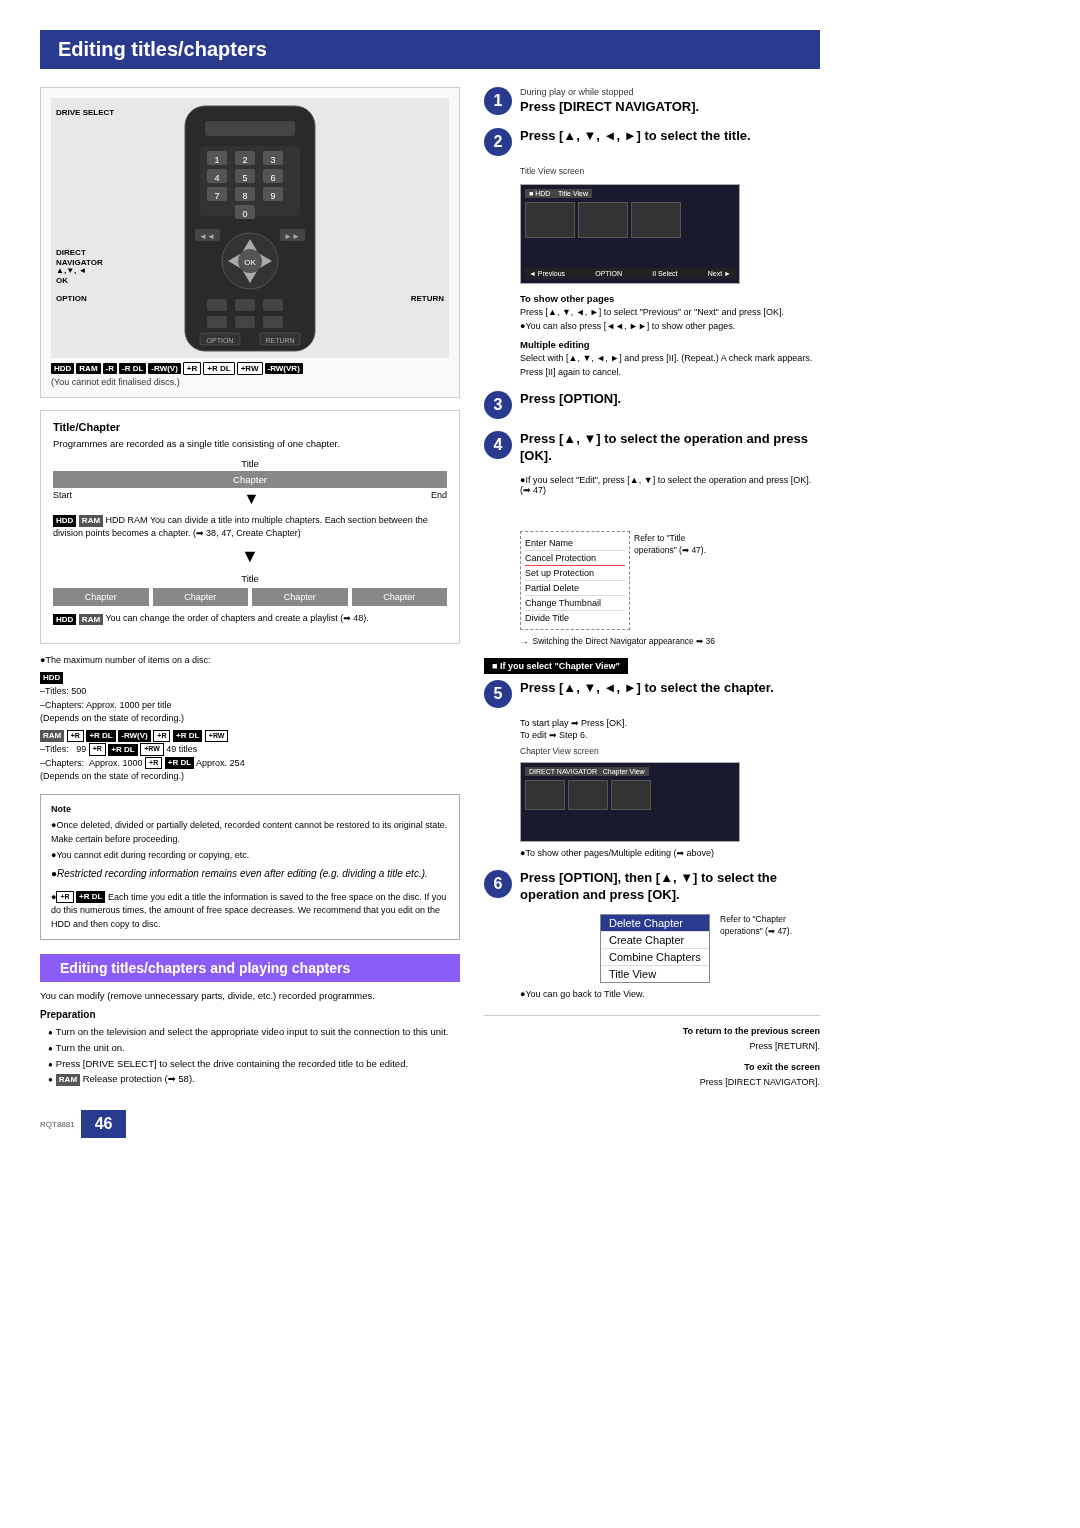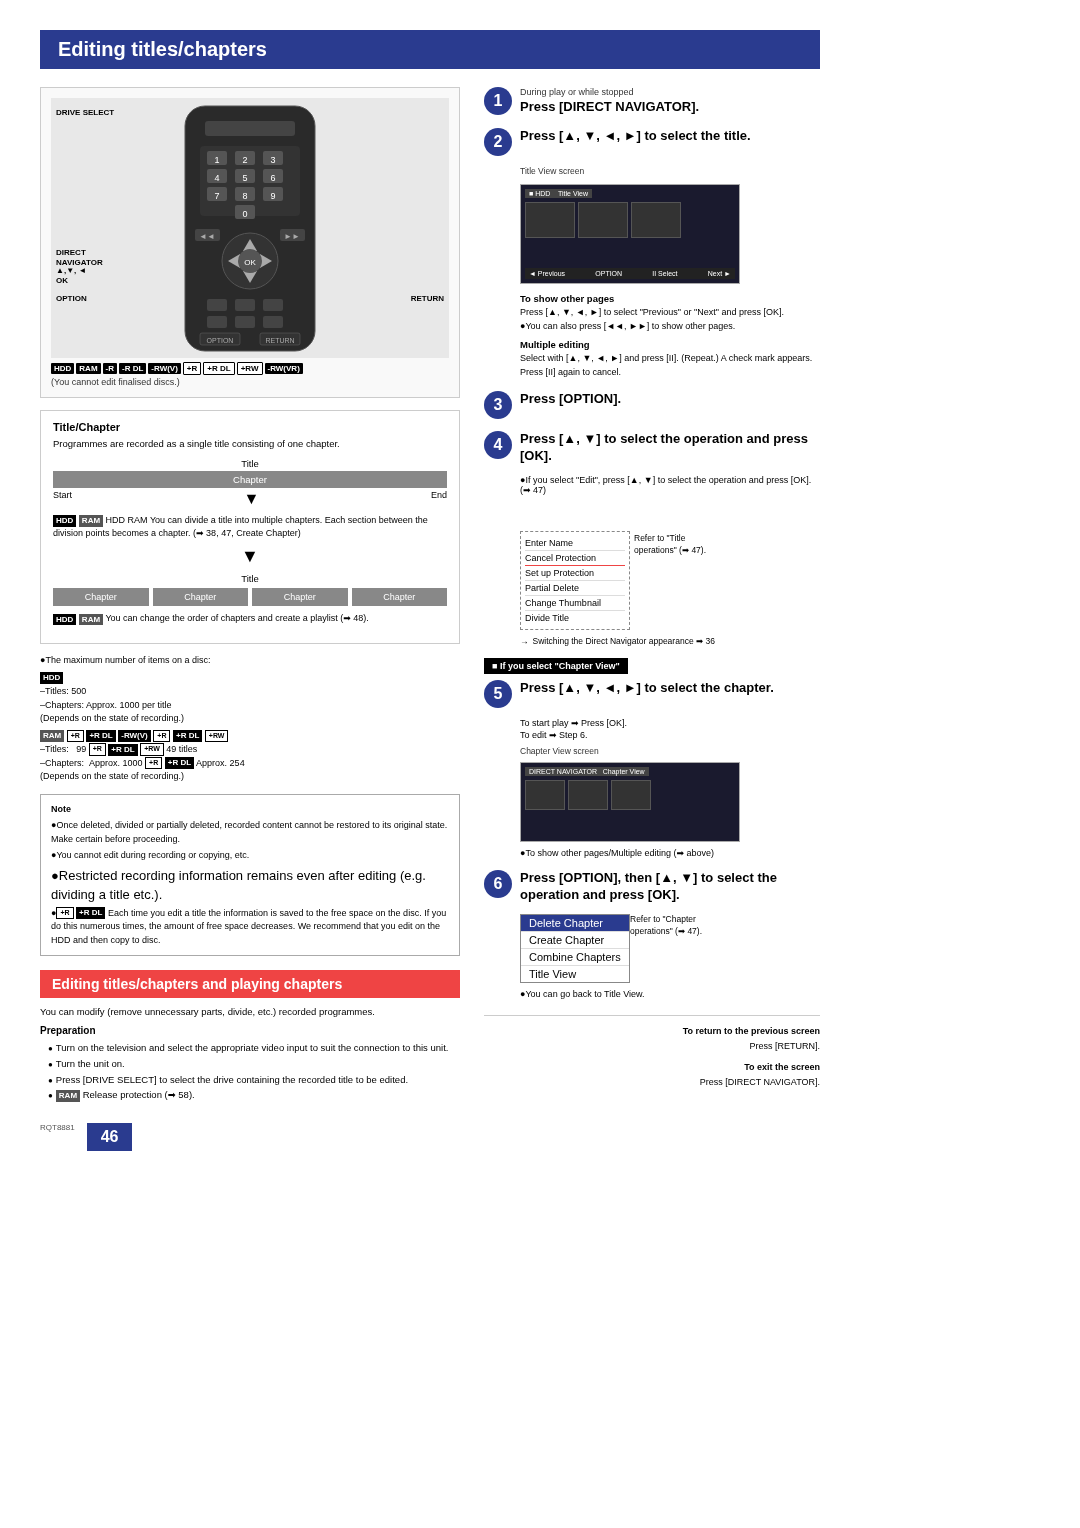--- a/index.html
+++ b/index.html
@@ -191,25 +191,25 @@
       line-height: 1.5;
     }
 
     .note-title {
       font-weight: bold;
       margin-bottom: 3px;
     }
 
     
     .section-heading {
-      background: #ef4444;
+      background: #8b5cf6;
       color: #fff;
       font-size: 14px;
       font-weight: bold;
-      padding: 6px 12px;
+      padding: 6px 20px;
       margin: 14px 0 8px 0;
     }
 
     
     .prep-title {
       font-weight: bold;
       font-size: 10px;
       margin-bottom: 4px;
     }
 
@@ -497,21 +497,21 @@
         </div>
         <div>–Titles: &nbsp; 99 <span class="inline-badge plus-r">+R</span> <span class="inline-badge">+R DL</span> <span class="inline-badge plus-r">+RW</span> 49 titles</div>
         <div>–Chapters: &nbsp;Approx. 1000 <span class="inline-badge plus-r">+R</span> <span class="inline-badge">+R DL</span> Approx. 254</div>
         <div>(Depends on the state of recording.)</div>
       </div>
 
       <div class="note-box">
         <div class="note-title">Note</div>
         <div style="font-size:9px; line-height:1.5; margin-bottom:3px;">●Once deleted, divided or partially deleted, recorded content cannot be restored to its original state. Make certain before proceeding.</div>
         <div style="font-size:9px; line-height:1.5; margin-bottom:3px;">●You cannot edit during recording or copying, etc.</div>
-        <div style="font-size:13px; line-height:1.5; margin-bottom:2px;">●Restricted recording information remains even after editing (e.g. dividing a title etc.).</div>
+        <div style="font-size:10px; line-height:1.5; margin-bottom:10px;font-style:italic;">●Restricted recording information remains even after editing (e.g. dividing a title etc.).</div>
         <div style="font-size:9px; line-height:1.5;">●<span class="inline-badge plus-r">+R</span> <span class="inline-badge">+R DL</span> Each time you edit a title the information is saved to the free space on the disc. If you do this numerous times, the amount of free space decreases. We recommend that you edit on the HDD and then copy to disc.</div>
       </div>
 
       <div class="section-heading">Editing titles/chapters and playing chapters</div>
 
       <div style="font-size:9.5px; margin-bottom:8px;">You can modify (remove unnecessary parts, divide, etc.) recorded programmes.</div>
 
       <div class="prep-title">Preparation</div>
       <ul class="prep-list">
         <li>Turn on the television and select the appropriate video input to suit the connection to this unit.</li>
@@ -643,21 +643,21 @@
 
       <div class="step-section">
         <div class="step-row">
           <div class="step-num-box">6</div>
           <div class="step-body">
             <div class="step-heading">Press [OPTION], then [▲, ▼] to select the operation and press [OK].</div>
           </div>
         </div>
         <div style="margin-left:36px;">
 
-          <div style="display:flex; align-items:flex-start;">
+          <div style="display:flex; gap:10px; align-items:flex-start;justify-content:flex-end;">
             <div style="border:1px solid #888; width:110px;">
               <div class="menu-item highlighted">Delete Chapter</div>
               <div class="menu-item">Create Chapter</div>
               <div class="menu-item">Combine Chapters</div>
               <div class="menu-item">Title View</div>
             </div>
             <div style="font-size:8.5px; line-height:1.4; width:100px;">Refer to "Chapter operations" (➡ 47).</div>
           </div>
           <div style="font-size:9px; margin-top:6px;">●You can go back to Title View.</div>
         </div>
@@ -671,18 +671,18 @@
         <div style="margin-top:5px;">
           <span class="nav-label">To exit the screen</span><br>
           <span>Press [DIRECT NAVIGATOR].</span>
         </div>
       </div>
 
     </div>
   </div>
 
   
-  <div style="margin-top:20px; display:flex; gap:12px;">
+  <div style="margin-top:20px; display:flex; align-items:center; gap:6px;">
     <div style="font-size:8px; color:#555;">RQT8881</div>
     <div style="background:#2a3b8f; color:#fff; font-size:16px; font-weight:bold; padding:5px 14px;">46</div>
   </div>
 
 </div>
 
 </body></html>

